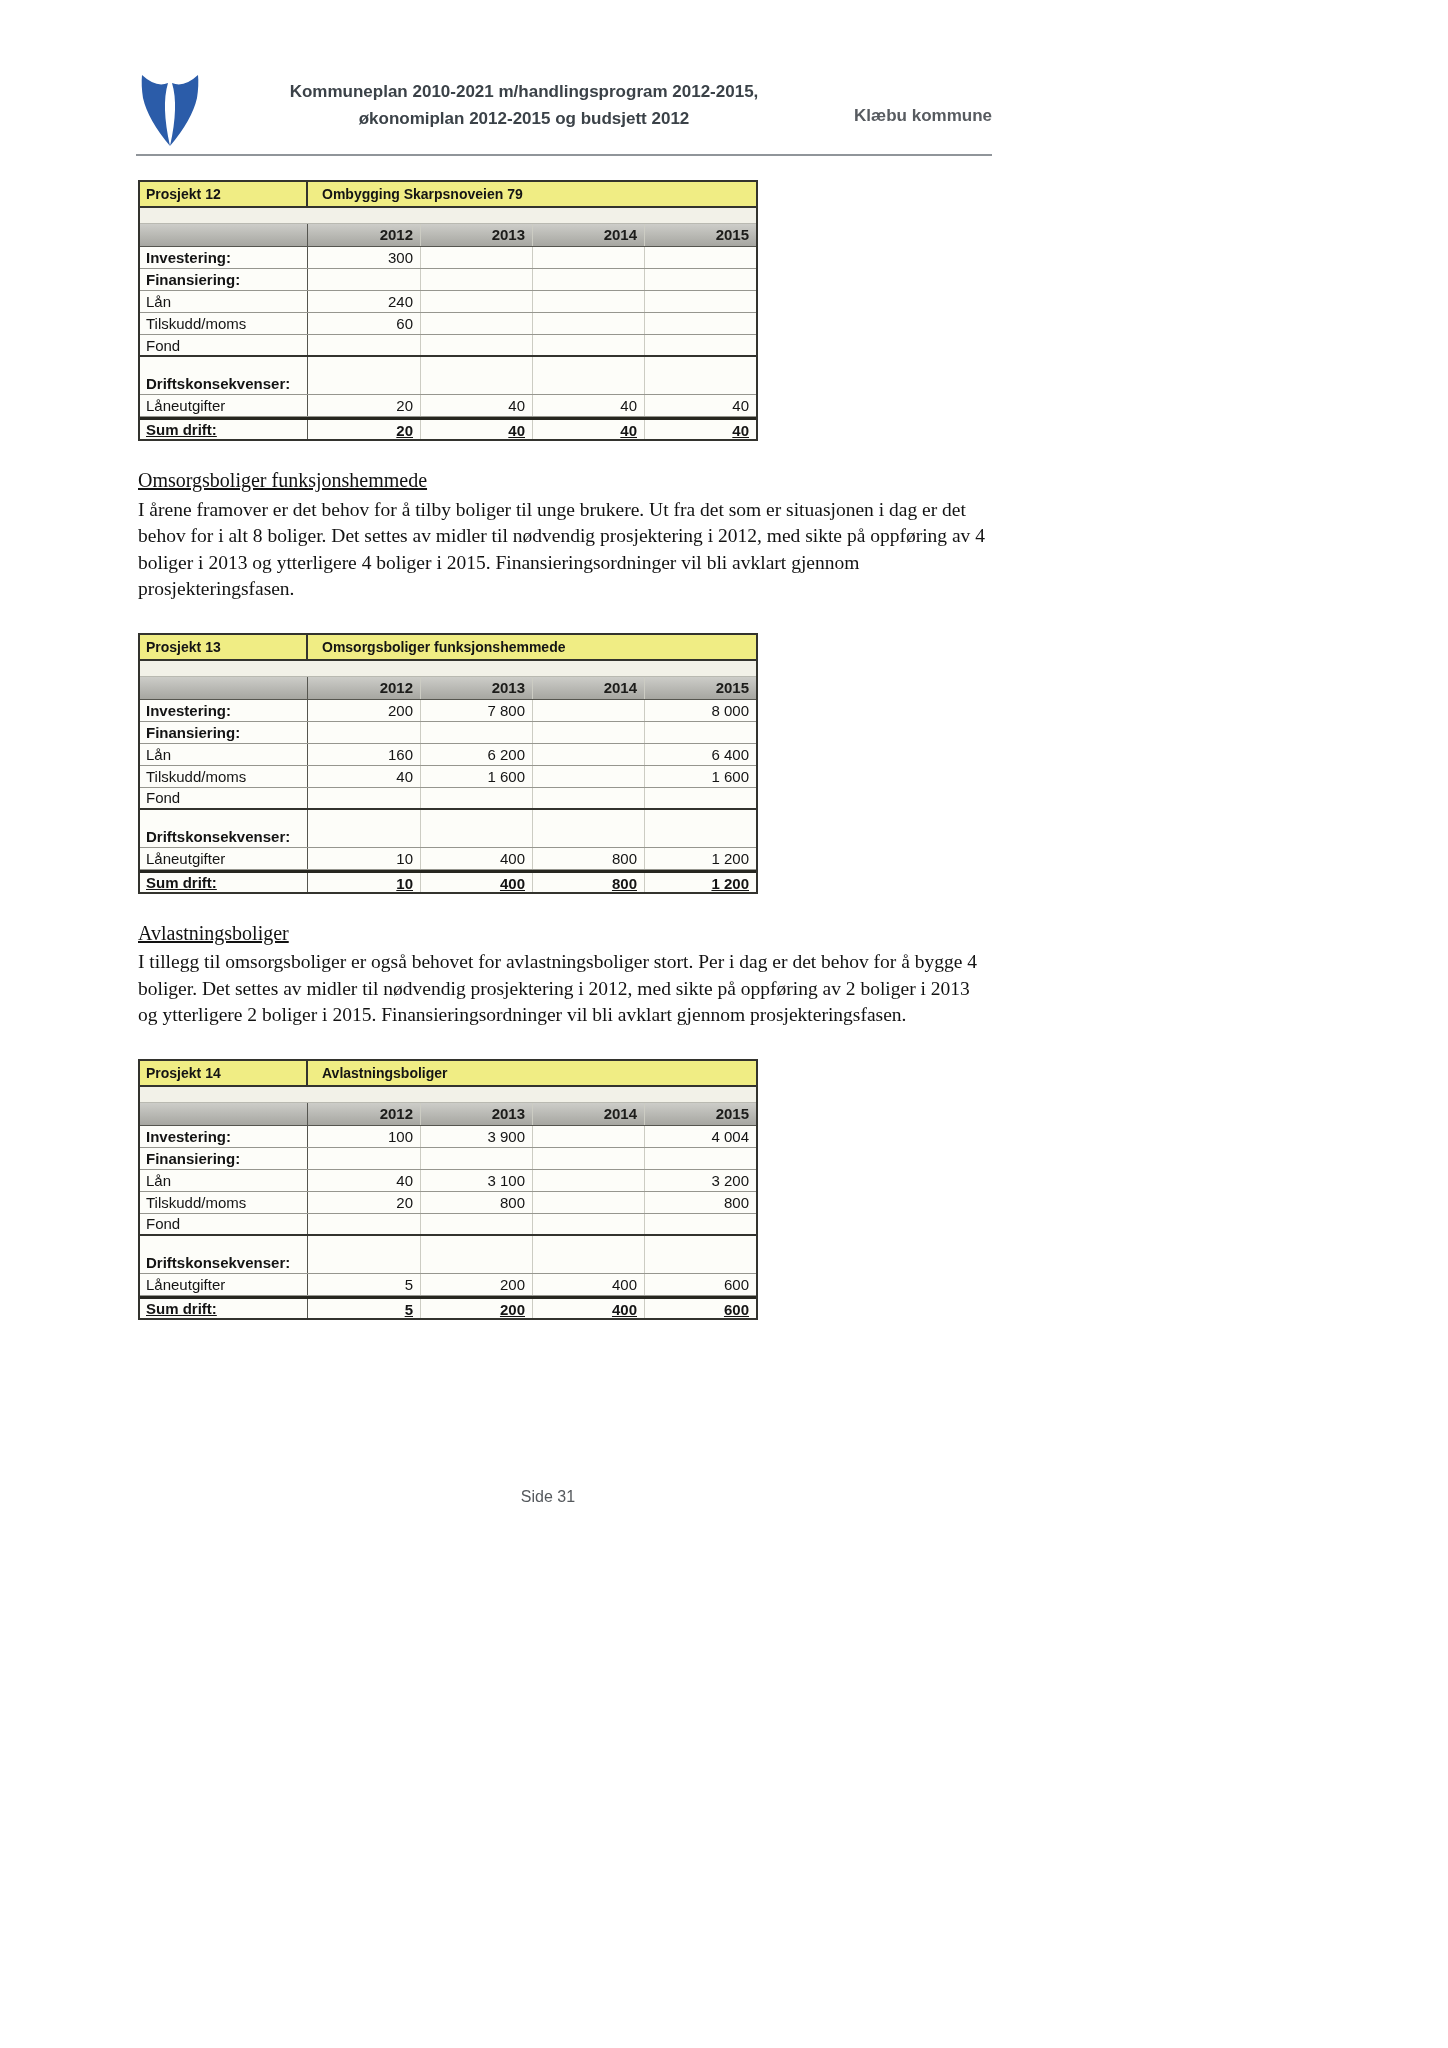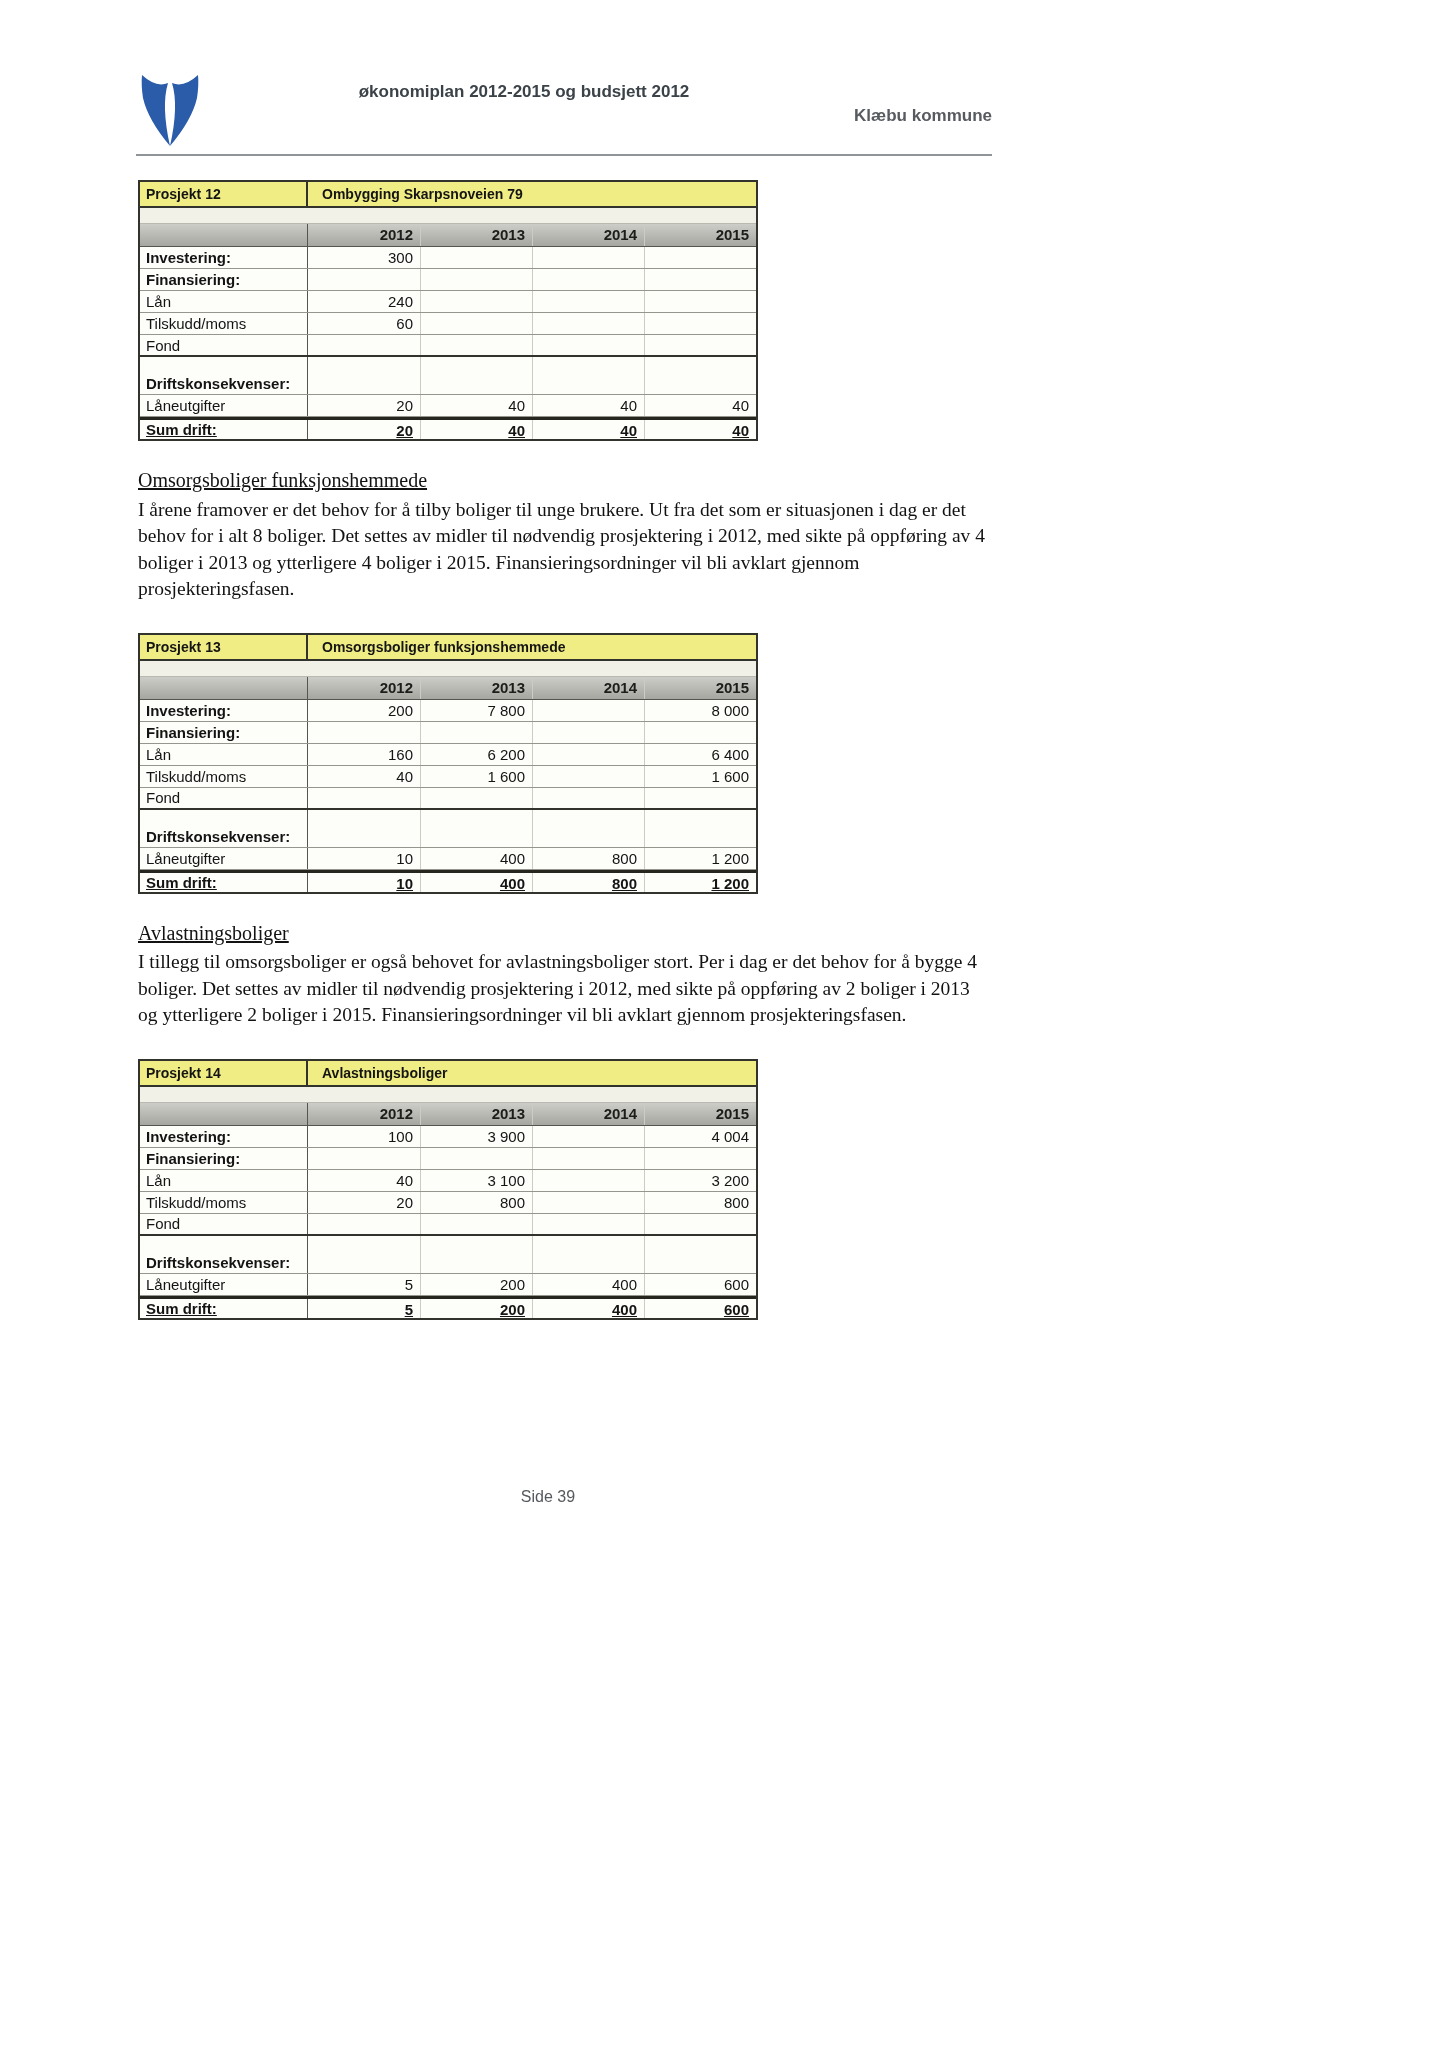--- a/index.html
+++ b/index.html
@@ -78,20 +78,21 @@
 <div class="page">
 
   <header class="doc-header">
     <div class="logo">
       <svg viewBox="0 0 64 78" width="64" height="78" xmlns="http://www.w3.org/2000/svg" aria-hidden="true">
         <path d="M4 3 Q18 16 30 11 Q23 34 32 74 Q10 48 5 26 Q3 13 4 3 Z" fill="var(--logoblue,#2b5ca9)"></path>
         <path d="M60 3 Q46 16 34 11 Q41 34 32 74 Q54 48 59 26 Q61 13 60 3 Z" fill="var(--logoblue,#2b5ca9)"></path>
       </svg>
     </div>
     <div class="header-center">
+      <div>Kommuneplan 2010-2021 m/handlingsprogram 2012-2015,</div>
       <div>økonomiplan 2012-2015 og budsjett 2012</div>
     </div>
     <div class="header-org">Klæbu kommune</div>
   </header>
 
   <div class="header-rule"></div>
 
   <main class="content">
     <div>
         <div class="ptable">
@@ -338,16 +339,16 @@
             <div class="pval">5</div>
             <div class="pval">200</div>
             <div class="pval">400</div>
             <div class="pval">600</div>
           </div>
         </div>
       </div>
   </main>
 
   <footer class="page-footer">
-    <span>Side 39</span>
+    <span>Side 31</span>
   </footer>
 
 </div>
 
 </body></html>

